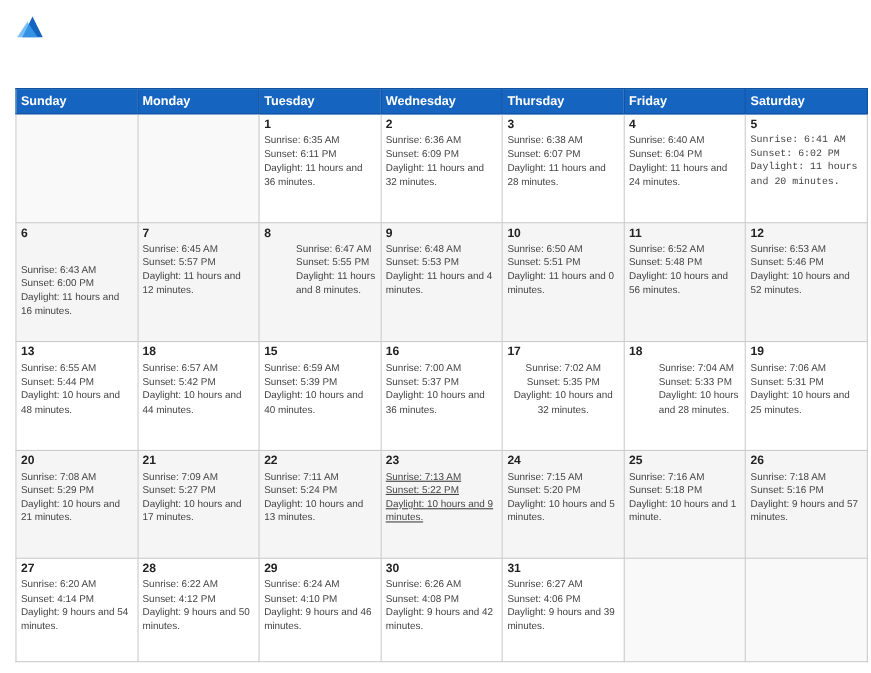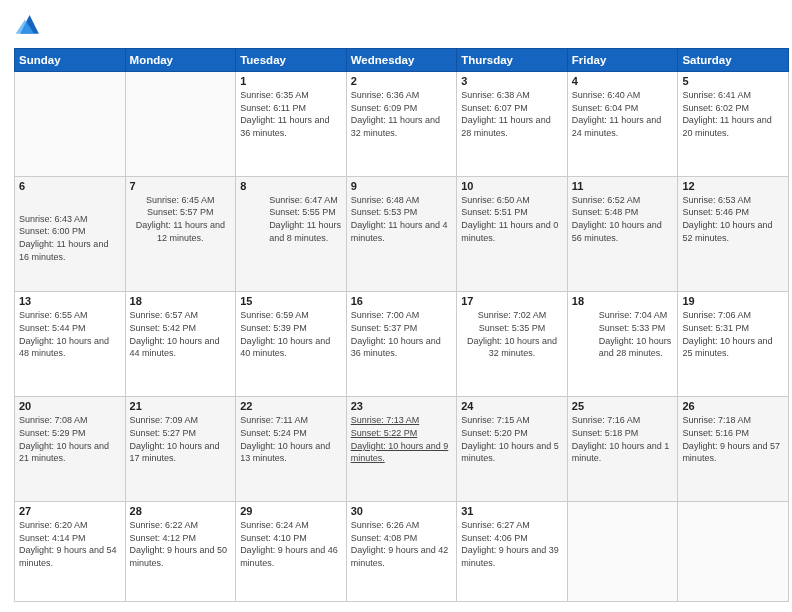--- a/index.html
+++ b/index.html
@@ -9,20 +9,21 @@
       font-family: Arial, sans-serif;
       background: #fff;
       overflow: hidden;
     }
     .page {
       width: 792px;
       height: 612px;
       padding: 12px 3px 10px 14px;
       display: flex;
       flex-direction: column;
+      gap: 32px;
     }
     .header {
       display: flex;
       align-items: flex-start;
       justify-content: space-between;
       margin-bottom: 8px;
     }
     .logo {
       display: flex;
       align-items: center;
@@ -153,35 +154,35 @@
 Daylight: 11 hours and 28 minutes.</div>
           </td>
           <td>
             <span class="day-num">4</span>
             <div class="day-info" style="white-space: pre-line;">Sunrise: 6:40 AM
 Sunset: 6:04 PM
 Daylight: 11 hours and 24 minutes.</div>
           </td>
           <td>
             <span class="day-num">5</span>
-            <div class="day-info" style="white-space: pre-line;">Sunrise: 6:41 AM
+            <div class="day-info" style="white-space: pre-line; font-family: Liberation Mono, monospace;">Sunrise: 6:41 AM
 Sunset: 6:02 PM
 Daylight: 11 hours and 20 minutes.</div>
           </td>
         </tr>
         <tr class="row-alt">
           <td>
             <span class="day-num">6</span>
             <div class="day-info" style="white-space: pre-line; margin-top: 21px;">Sunrise: 6:43 AM
 Sunset: 6:00 PM
 Daylight: 11 hours and 16 minutes.</div>
           </td>
           <td>
             <span class="day-num">7</span>
-            <div class="day-info" style="white-space: pre-line; text-align: center;">Sunrise: 6:45 AM
+            <div class="day-info" style="white-space: pre-line;">Sunrise: 6:45 AM
 Sunset: 5:57 PM
 Daylight: 11 hours and 12 minutes.</div>
           </td>
           <td>
             <span class="day-num">8</span>
             <div class="day-info" style="white-space: pre-line; margin-left: 29px;">Sunrise: 6:47 AM
 Sunset: 5:55 PM
 Daylight: 11 hours and 8 minutes.</div>
           </td>
           <td>

